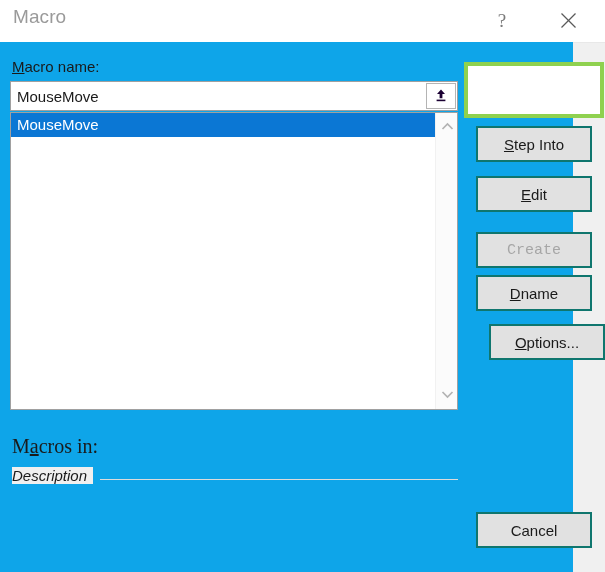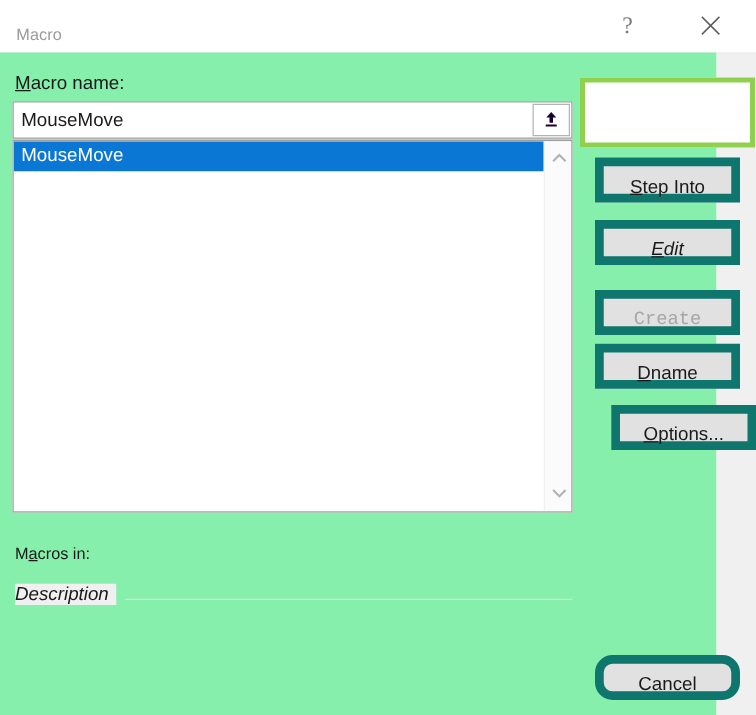--- a/index.html
+++ b/index.html
@@ -22,22 +22,22 @@
     position: absolute;
     left: 0; top: 0;
     width: 605px;
     height: 42px;
     background: #ffffff;
     border-bottom: 1px solid #e8e8e8;
   }
   .title-text {
     position: absolute;
     left: 13px;
-    top: 20px;
-    font-size: 13px;
+    top: 6px;
+    font-size: 19px;
     color: #9a9a9a;
     letter-spacing: 0.1px;
     white-space: nowrap;
   }
   .titlebar-btn {
     position: absolute;
     top: 0;
     height: 41px;
     width: 46px;
     background: transparent;
@@ -57,21 +57,21 @@
     color: #7b7b7b;
     font-family: "Liberation Serif", serif;
   }
 
   
   .dialog-body {
     position: absolute;
     left: 0; top: 42px;
     width: 573px;
     height: 530px;
-    background: #86efac;
+    background: #0ea5e9;
   }
 
   .label-macro-name {
     position: absolute;
     left: 12px;
     top: 16px;
     font-size: 15px;
     color: #1a1a1a;
     white-space: nowrap;
   }
@@ -168,22 +168,23 @@
     cursor: default;
   }
   .sb-up { top: 2px; }
   .sb-down { bottom: 4px; }
 
   
   .label-macros-in {
     position: absolute;
     left: 12px;
     top: 393px;
-    font-size: 13px;
-    white-space: nowrap;
+    font-size: 20px;
+    white-space: nowrap;
+    font-family: Liberation Serif, serif;
   }
   .combo {
     position: absolute;
     left: 94px;
     top: 387px;
     width: 364px;
     height: 32px;
     background: #ffffff;
     border: 1px solid #a0a0a0;
     box-sizing: border-box;
@@ -235,40 +236,40 @@
     background: #dcdcdc;
   }
 
   
   .btn {
     position: absolute;
     left: 476px;
     width: 116px;
     height: 36px;
     background: #e1e1e1;
-    border: 7px solid #0f766e;
+    border: 2px solid #0f766e;
     box-sizing: border-box;
     font-family: "Liberation Sans", sans-serif;
     font-size: 15px;
     color: #1a1a1a;
     padding: 0;
     cursor: default;
     text-align: center;
     line-height: 34px;
     white-space: nowrap;
   }
   .btn.disabled { color: #a6a6a6; }
 
   .btn-run       { top: 29px; border: 2px solid #0078d7; line-height: 32px; }
   .btn-stepinto  { top: 84px; }
-  .btn-edit      { top: 134px; font-style: italic; }
+  .btn-edit      { top: 134px; }
   .btn-create    { top: 190px; font-family: Liberation Mono, monospace; }
   .btn-delete    { top: 233px; }
   .btn-options   { top: 282px; margin-left: 13px; }
-  .btn-cancel    { top: 482px; border-radius: 14px; }
+  .btn-cancel    { top: 470px; }
 
   
   .annotation-box {
     position: absolute;
     left: 464px;
     top: 20px;
     width: 140px;
     height: 56px;
     border: 4px solid #8fd14f;
     background: #ffffff;

